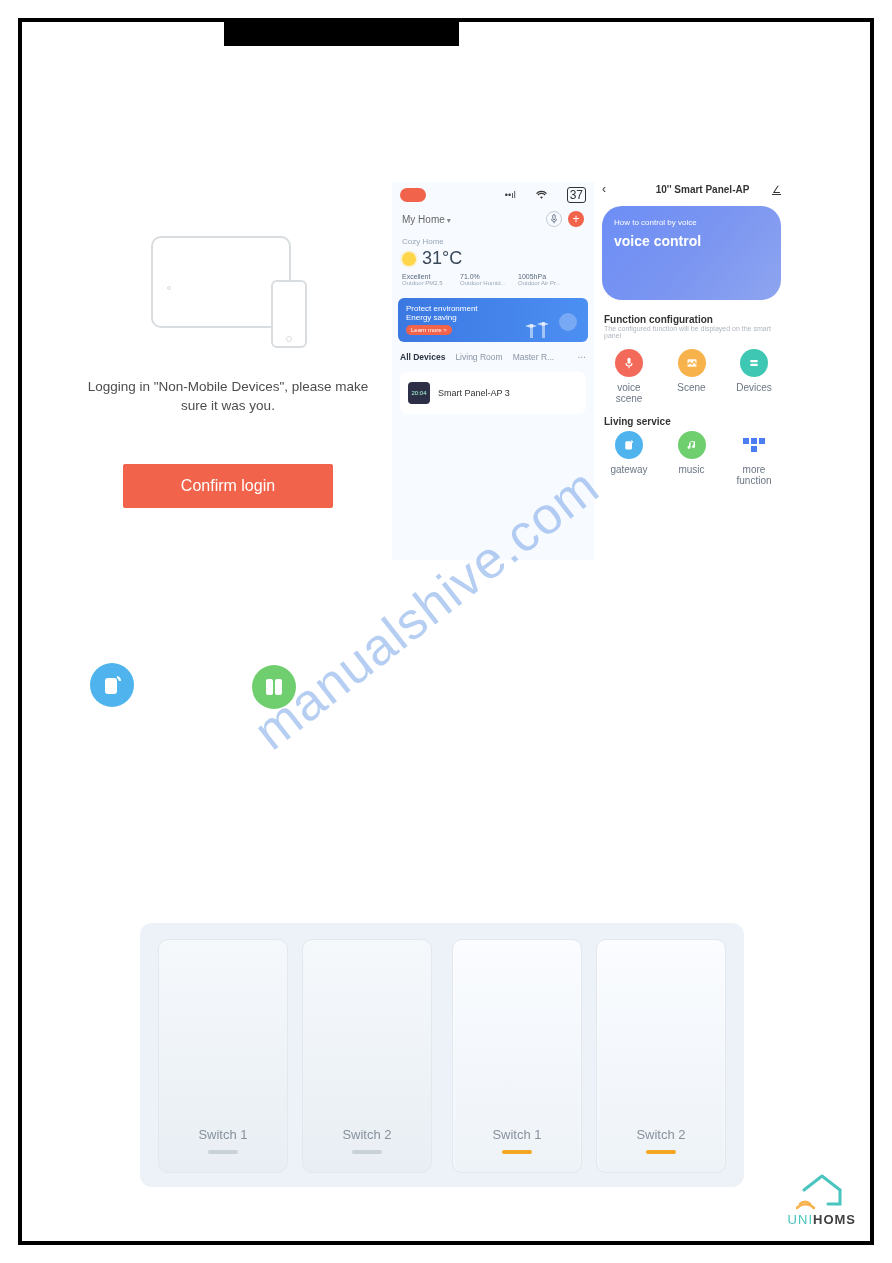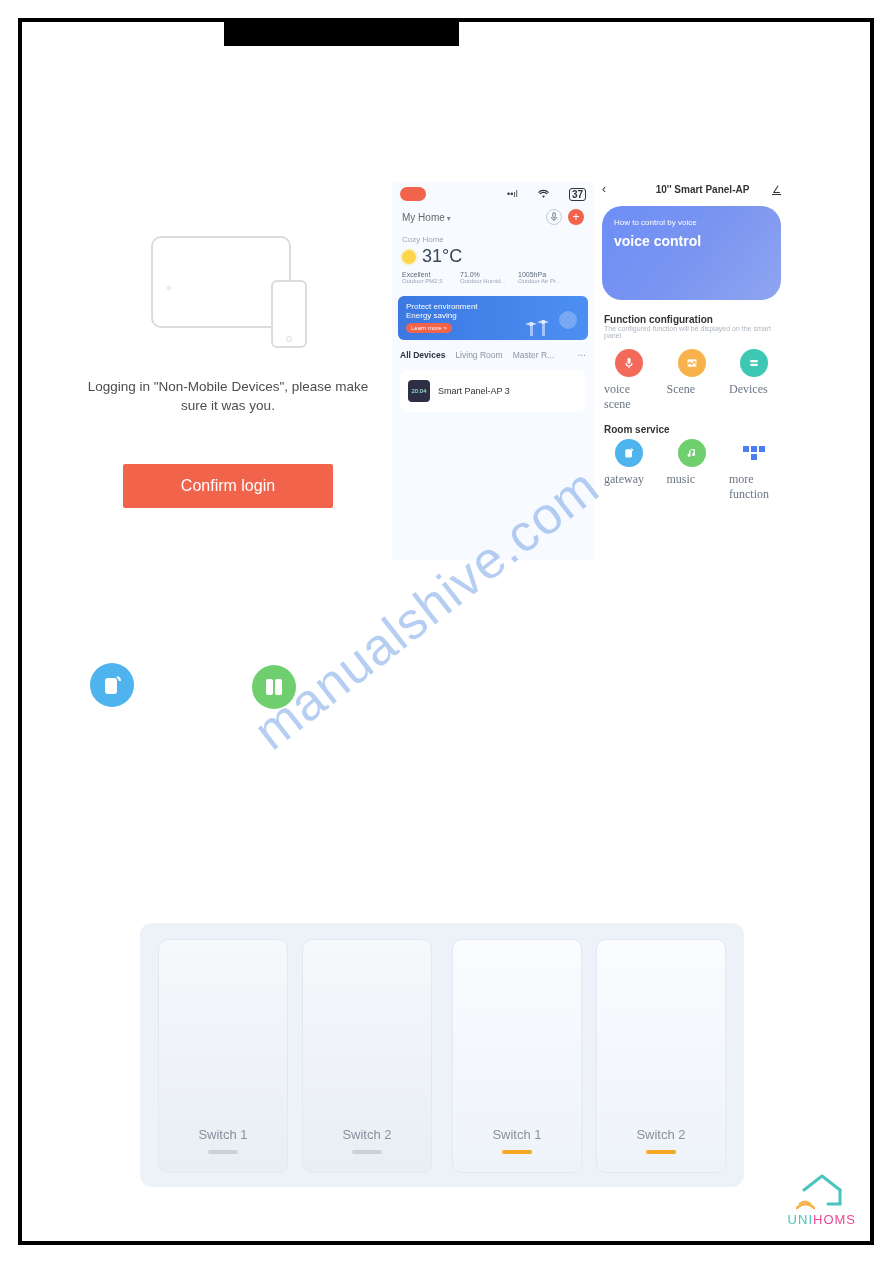--- a/index.html
+++ b/index.html
@@ -90,21 +90,21 @@
     position: absolute;
     top: 182px; left: 392px;
     width: 202px; height: 378px;
     background: linear-gradient(#f7faff 0 20%, #f7faff 20% 100%);
     font-size: 9px;
     color: #333;
   }
   .p1-status { display:flex; justify-content:space-between; align-items:center; padding:5px 8px 0; }
   .p1-status-pill { width:26px; height:14px; border-radius:7px; background:#f1634a; }
   .p1-status-right { display:flex; gap:20px; align-items:center; font-size:9px; }
-  .p1-status-right .batt { border:1px solid #333; border-radius:3px; padding:0 2px; font-size:10px; font-weight:bold;}
+  .p1-status-right .batt { border:1px solid #333; border-radius:3px; padding:0 2px; font-size:12px; font-weight:normal;}
   .p1-home-row { display:flex; justify-content:space-between; align-items:center; padding:8px 10px 6px; }
   .p1-home-row .home { font-size:10px; color:#666; }
   .p1-home-row .chev { font-size:8px; color:#888; margin-left:2px; }
   .p1-home-row .circle { width:16px; height:16px; border-radius:50%; display:flex; align-items:center; justify-content:center;}
   .c-mic { border:1px solid #c4cdd7; color:#6a7886; font-size:9px; }
   .c-plus { background:#f1634a; color:#fff; font-size:12px; }
   .p1-weather { padding:4px 10px 6px; }
   .p1-weather .cozy { font-size:8px; color:#9aa7b5; }
   .p1-weather .sunrow { display:flex; align-items:center; gap:6px; margin:2px 0 4px;}
   .p1-weather .sun { width:14px; height:14px; border-radius:50%; background:#ffd54a; box-shadow: 0 0 0 2px rgba(255,213,74,.2);}
@@ -133,21 +133,21 @@
   .p2-top { display:flex; align-items:center; justify-content:space-between; padding:6px 8px; font-size:10px;}
   .p2-top .back { font-size:12px; color:#333;}
   .p2-top .title { font-weight:600; font-size:10px;margin-left:27px;}
   .p2-top .edit { font-size:10px; text-decoration:underline;}
   .p2-card { margin:4px 8px 10px; height:94px; border-radius:20px; background:linear-gradient(130deg,#6d8ef6,#7a95f1,#8fa5f0); color:#fff; padding:12px 12px;}
   .p2-card .small { font-size:8px; margin-bottom:6px;}
   .p2-card .big { font-size:14px; font-weight:600;}
   .p2-section-title { padding:4px 10px 0; font-size:10px; font-weight:700;}
   .p2-section-sub { padding:0 10px 6px; font-size:7px; color:#aeb6bf;}
   .p2-grid { display:flex; justify-content:space-between; padding:4px 10px 8px;}
-  .p2-item { width:50px; font-size:12px; color:#6b7684;font-family:Liberation Serif, serif;}
+  .p2-item { width:50px; text-align:center; font-size:10px; color:#6b7684;}
   .p2-item .blob { width:28px; height:28px; border-radius:50%; margin:0 auto 5px; display:flex; align-items:center; justify-content:center; color:#fff;}
   .blob.red { background:#f36a5a;}
   .blob.orange { background:#f7b24c;}
   .blob.teal { background:#3ec8b4;}
   .blob.blue { background:#4fb4ee;}
   .blob.green { background:#6fcf6f;}
   .blob.greensw { background:#5fd08a;}
   .p2-item .sqicon { width:28px; height:28px; margin:0 auto 5px; color:#4b7df4; display:flex; align-items:center; justify-content:center;}
   .sqicon span { width:6px; height:6px; background:#4b7df4; margin:1px; }
   .sqicon { flex-wrap:wrap; align-content:center;}
@@ -210,21 +210,21 @@
   
   .logo {
     position:absolute;
     right:36px; bottom:36px;
     text-align:center;
     font-size:13px;
     letter-spacing:1px;
   }
   .logo svg { display:block; margin:0 auto 2px;}
   .logo .uni { color:#49c4be; font-weight:500;}
-  .logo .homs { color:#ec4899; font-weight:400;}
+  .logo .homs { color:#404040; font-weight:700;}
 
 </style>
 </head>
 <body>
 
 <div class="outer-frame">
   <div class="inner-notch"></div>
 </div>
 
 <div class="login-pane">
@@ -346,21 +346,21 @@
     <div class="p2-item">
       <div class="blob teal">
         <svg width="12" height="12" viewBox="0 0 16 16">
             <rect x="3" y="4" width="10" height="3" rx="1" fill="#fff"></rect>
             <rect x="3" y="9" width="10" height="3" rx="1" fill="#fff"></rect>
           </svg>
       </div>
       <div>Devices</div>
     </div>
   </div>
-  <div class="p2-section-title">Room service</div>
+  <div class="p2-section-title">Living service</div>
   <div class="p2-grid">
     <div class="p2-item">
       <div class="blob blue">
         <svg width="12" height="14" viewBox="0 0 16 18">
             <rect x="3" y="4" width="9" height="11" rx="2" fill="#fff"></rect>
             <path d="M11 3c2 1 2 3 2 3" stroke="#fff" stroke-width="1.5" fill="none"></path>
           </svg>
       </div>
       <div>gateway</div>
     </div>

